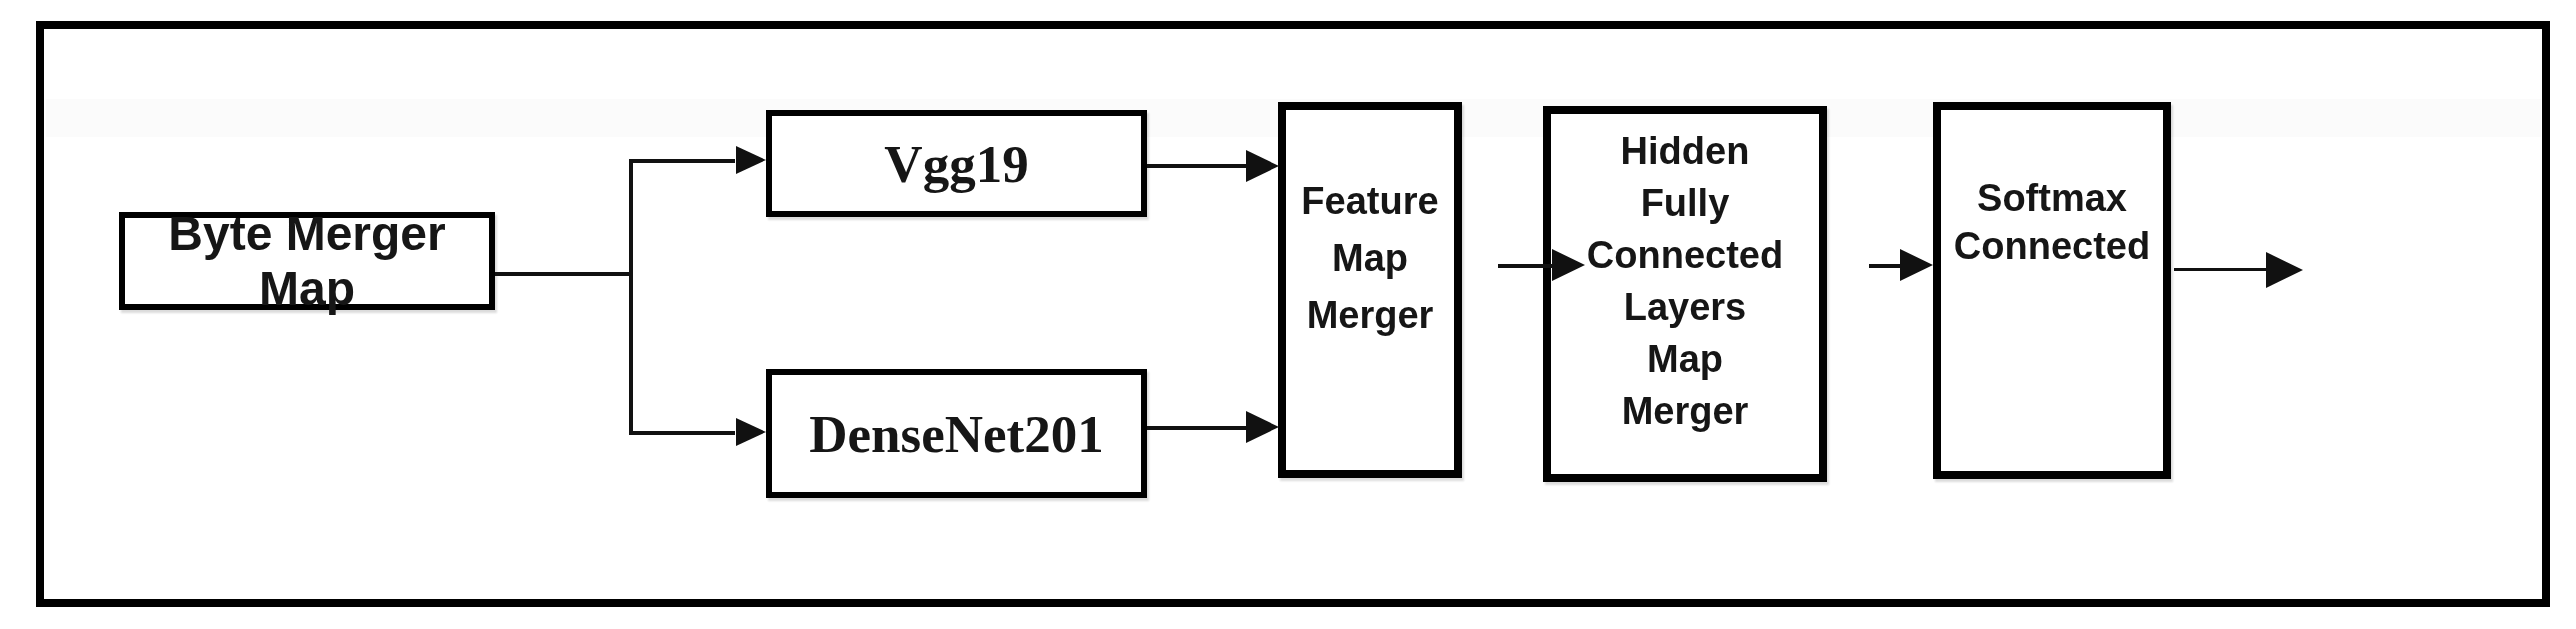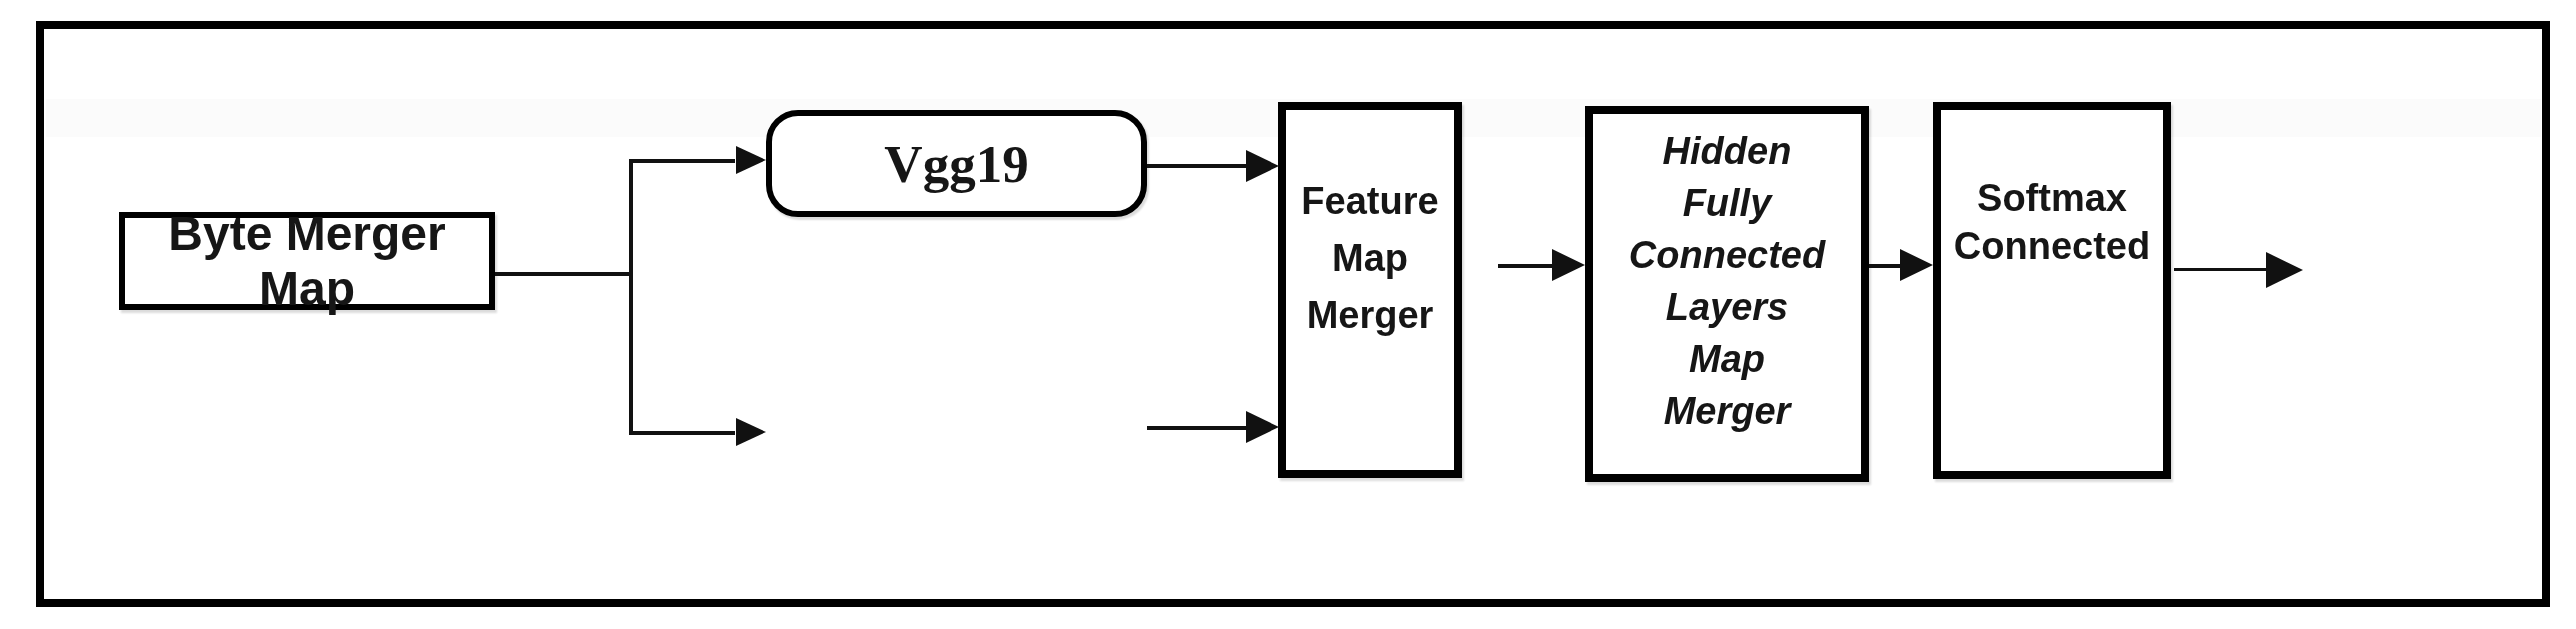--- a/index.html
+++ b/index.html
@@ -6,30 +6,30 @@
   #stage{position:relative;width:2576px;height:629px;background:#ffffff;overflow:hidden;
          font-family:"Liberation Sans",sans-serif;color:#161616;}
   .frame{position:absolute;left:36px;top:21px;width:2514px;height:586px;
          border:8px solid #000;box-sizing:border-box;background:#ffffff;}
   .band{position:absolute;left:46px;top:99px;width:2495px;height:38px;background:#f8f8f8;opacity:.55;}
   .node{position:absolute;box-sizing:border-box;background:#ffffff;display:flex;
         align-items:center;justify-content:center;text-align:center;font-weight:bold;
         box-shadow:2px 2.6px 2px rgba(0,0,0,0.14);}
   .multiline{white-space:pre-line;}
   .sans{font-family:"Liberation Sans",sans-serif;}
-  .serif{font-family:"Liberation Serif",serif;border-radius:32px;}
+  .serif{font-family:"Liberation Serif",serif;}
   
   #box-byte{left:119px;top:212px;width:376px;height:98px;border:6.6px solid #000;font-size:48px;}
   #box-vgg{left:766px;top:110px;width:381px;height:107px;border:6px solid #000;font-size:53px;}
   #box-dense{left:766px;top:369px;width:381px;height:129px;border:6px solid #000;font-size:53px;}
   #box-fmm{left:1278px;top:102px;width:184px;height:376px;border:8.6px solid #000;
            font-size:38px;line-height:57px;justify-content:center;}
   #box-fmm .lbl{transform:translateY(-32px);}
-  #box-hidden{left:1585px;top:106px;width:284px;height:376px;border:8.6px solid #000;
-           font-size:38px;line-height:52px;font-style:italic;}
+  #box-hidden{left:1543px;top:106px;width:284px;height:376px;border:8.6px solid #000;
+           font-size:38px;line-height:52px;}
   #box-hidden .lbl{transform:translateY(-13.2px);}
   #box-softmax{left:1933px;top:102px;width:238px;height:377px;border:8.6px solid #000;
            font-size:38px;line-height:48px;}
   #box-softmax .lbl{transform:translateY(-69px);}
   #txt-review{position:absolute;left:2299px;top:207px;width:242px;height:114px;
            font-size:38px;line-height:57px;font-weight:bold;text-align:center;white-space:pre-line;}
   
   .line{position:absolute;background:#111;}
   .head{position:absolute;width:0;height:0;border-top:16.5px solid transparent;
         border-bottom:16.5px solid transparent;border-left:33px solid #111;}
@@ -44,20 +44,23 @@
   <div class="band"></div>
 
   <div class="node sans" id="box-byte">
     <span class="lbl">Byte Merger Map</span>
   </div>
 
   <div class="node serif" id="box-vgg">
     <span class="lbl">Vgg19</span>
   </div>
 
+  <div class="node serif" id="box-dense">
+    <span class="lbl">DenseNet201</span>
+  </div>
 
   <div class="node sans" id="box-fmm">
     <span class="lbl multiline">Feature
 Map
 Merger</span>
   </div>
 
   <div class="node sans" id="box-hidden">
     <span class="lbl multiline">Hidden
 Fully

